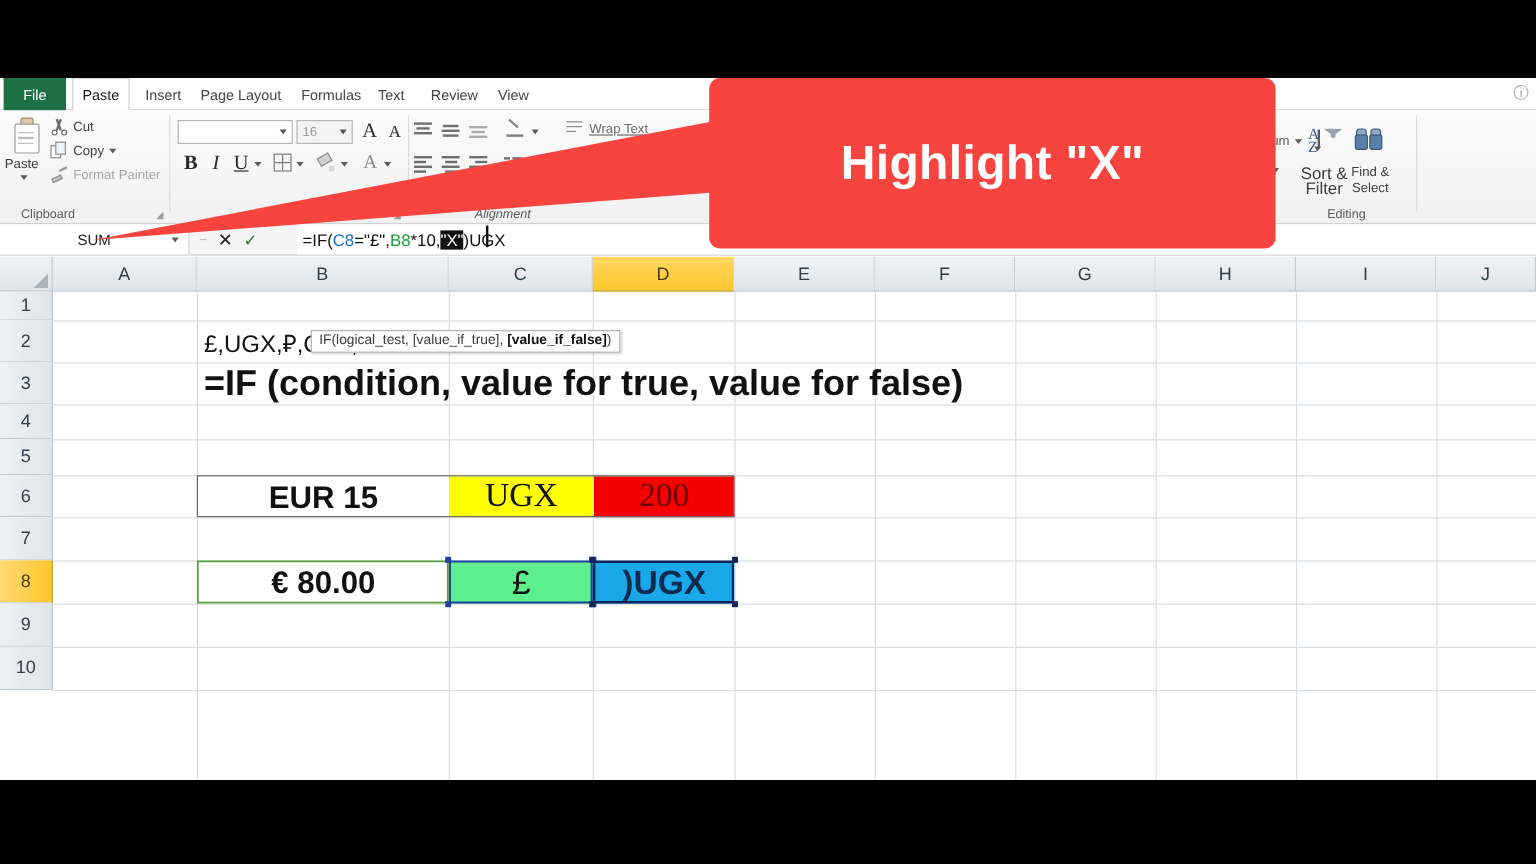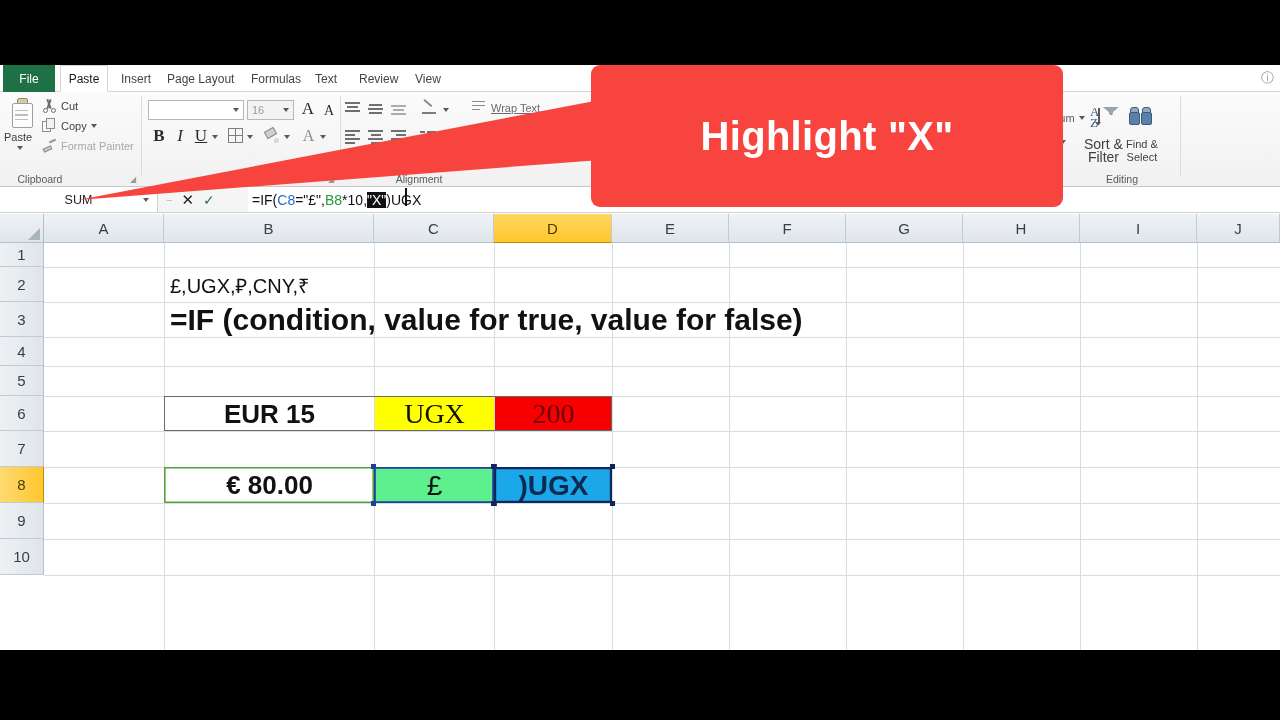--- a/index.html
+++ b/index.html
@@ -419,21 +419,21 @@
             <i style="left:0;top:8px;width:8px;height:1.4px;"></i>
           </span>
           <span>Wrap Text</span>
         </div>
         <div class="cmd-sm" style="left:128px;top:38px;color:#a9a9a9;">
           <span class="merge-icon" style="position:relative;">a</span>
           <span>Merge &amp; Center</span>
           <span class="caret-sm"></span>
         </div>
 
-        <div class="rgroup-label" style="left:-45px;">Alignment</div>
+        <div class="rgroup-label" style="left:-45px;font-style:italic;">Alignment</div>
       </div>
 
       <div class="rgroup" style="left:1052px;width:120px;">
         <div class="cmd-sm" style="left:0;top:20px;color:#5a5a5a;">
           <span>Sum</span>
           <span class="caret-sm"></span>
         </div>
         <span class="caret-sm" style="position:absolute;left:8px;top:48px;"></span>
 
         <div class="sort-icon" style="left:38px;top:14px;">
@@ -547,20 +547,23 @@
           </div>
           <div class="sel-dark" style="position: absolute; left: 494px; top: 253px; width: 118px; height: 36px;">
             <span class="handle" style="position:absolute;left:-3px;top:-3px;"></span>
             <span class="handle" style="position:absolute;right:-3px;top:-3px;"></span>
             <span class="handle" style="position:absolute;left:-3px;bottom:-3px;"></span>
             <span class="handle" style="position:absolute;right:-3px;bottom:-3px;"></span>
           </div>
         </div>
     </div>
 
+    <div class="tooltip">
+      <span>IF(logical_test, [value_if_true], </span><b>[value_if_false]</b><span>)</span>
+    </div>
   </div>
 
   <svg id="callout-tail" viewBox="0 0 640 230">
     <polygon points="600,100 600,160 78,200" fill="#f8443e"></polygon>
   </svg>
 
   <div id="callout">
     <div class="ctext">Highlight "X"</div>
   </div>
 

